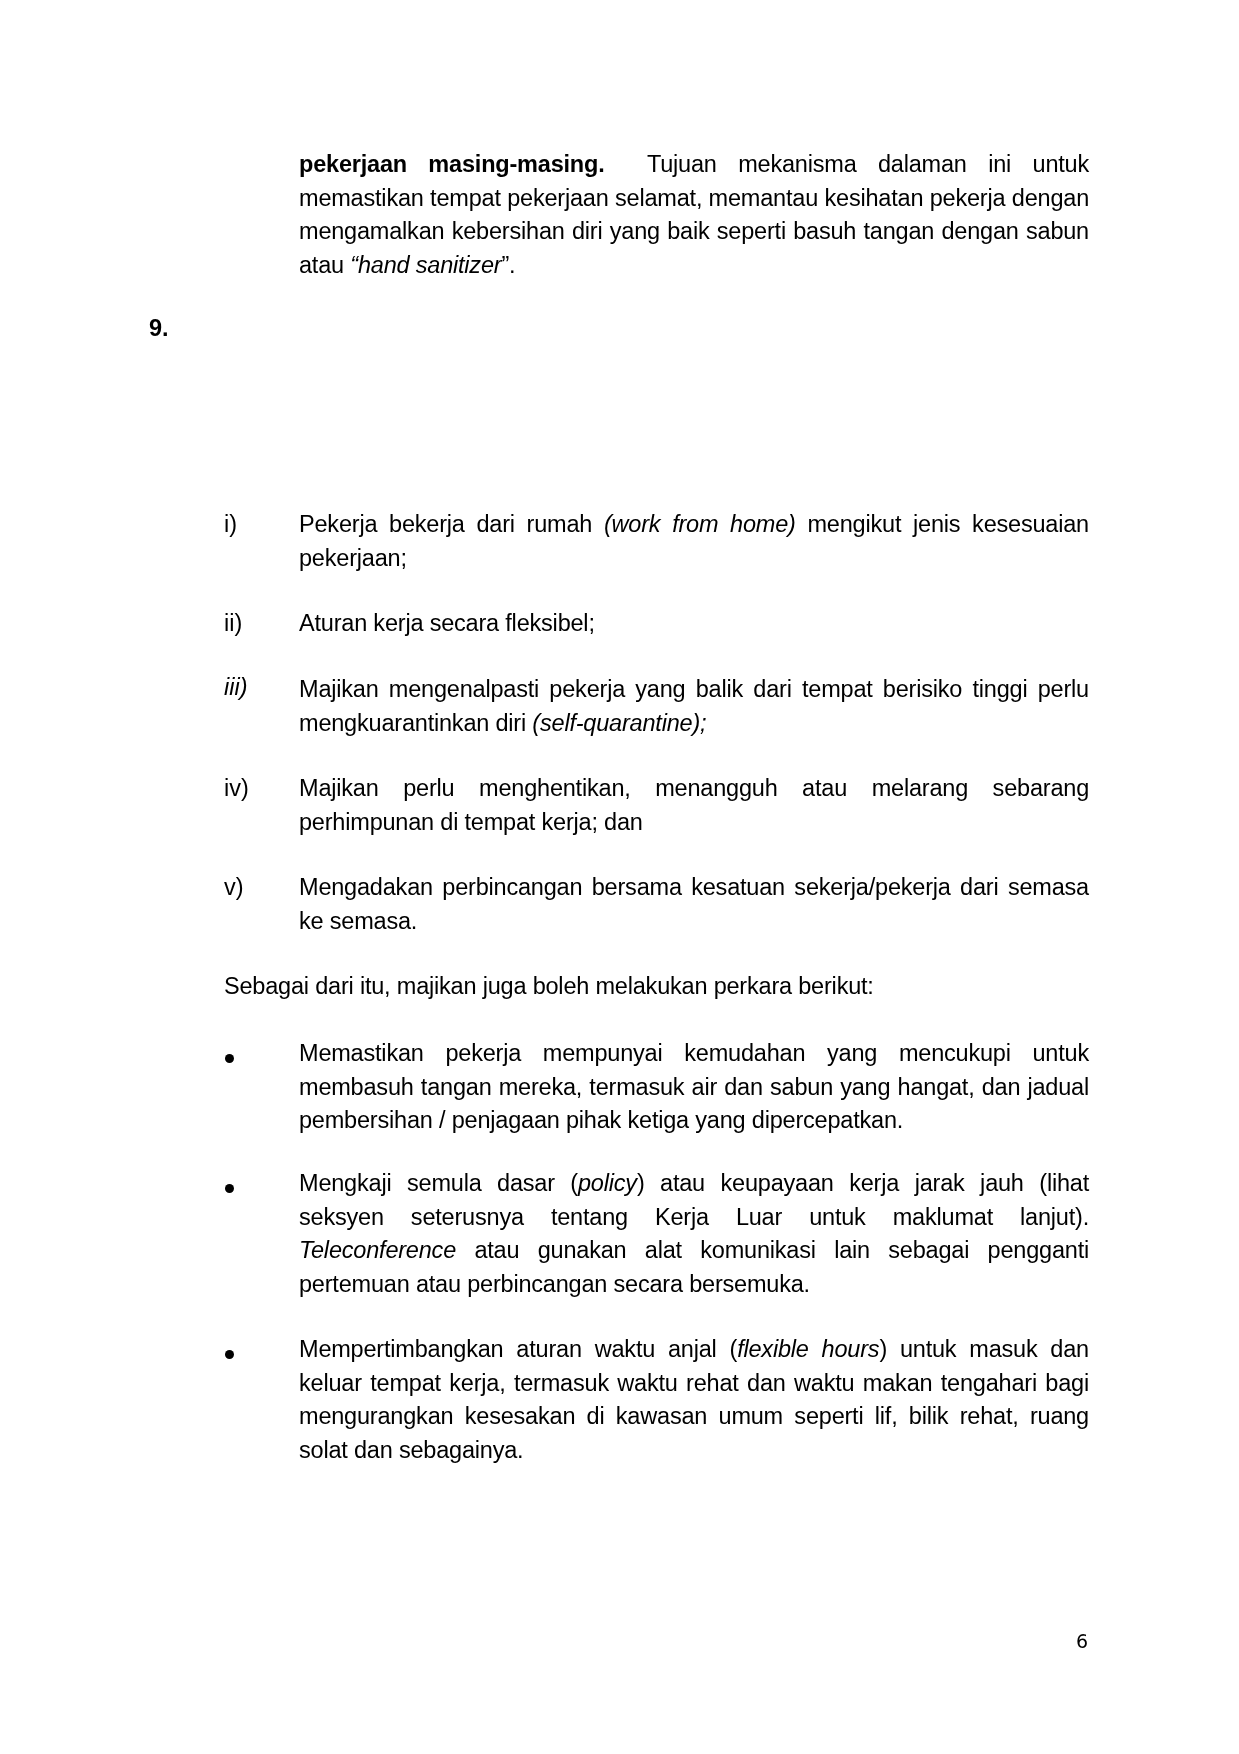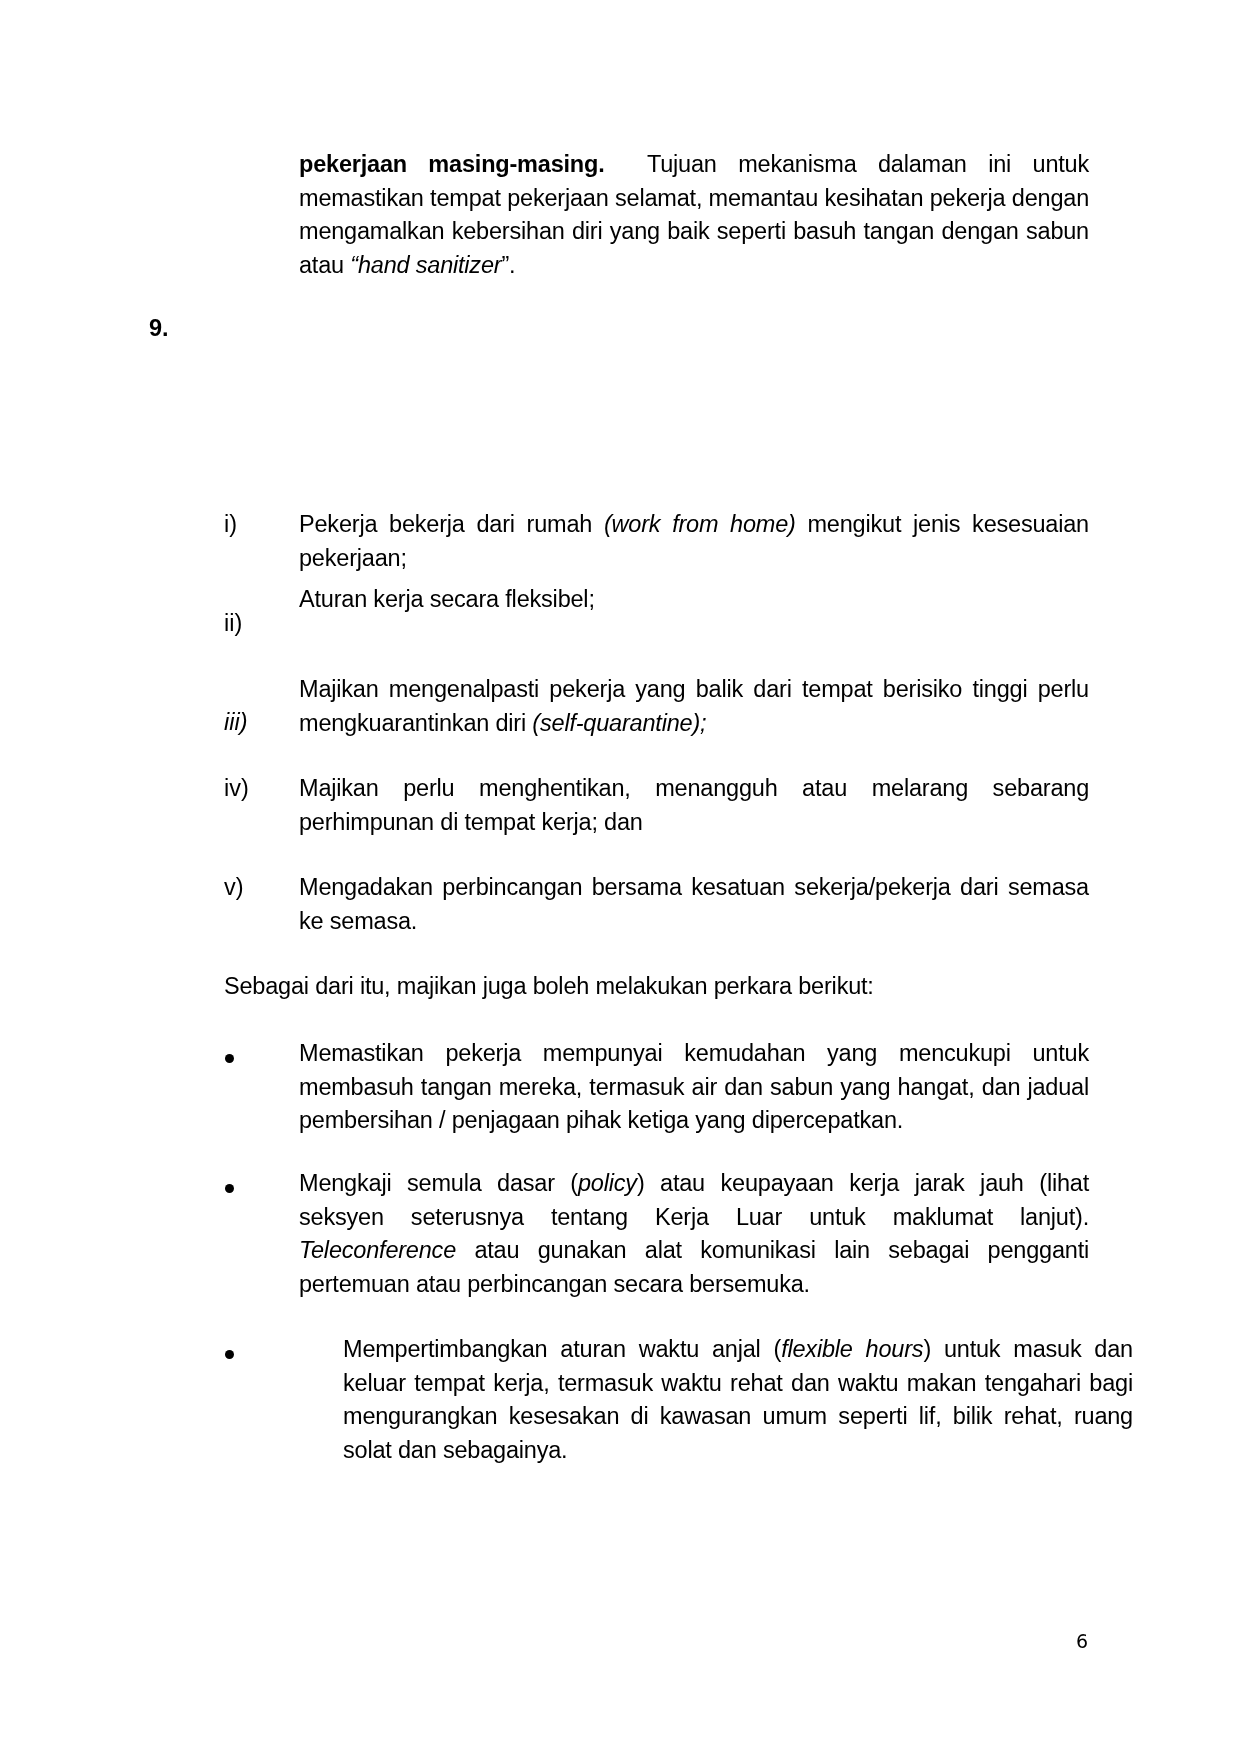--- a/index.html
+++ b/index.html
@@ -29,26 +29,26 @@
 
   <div>
     <div>
       <div class="marker" style="left:224px; top:508px;">i)</div>
       <div class="para last-left" style="left:299px; top:508px; width:790px;">
         <span style="white-space:pre-wrap;">Pekerja bekerja dari rumah </span><i>(work from home)</i><span style="white-space:pre-wrap;"> mengikut jenis kesesuaian pekerjaan;</span>
       </div>
     </div>
     <div>
       <div class="marker" style="left:224px; top:607px;">ii)</div>
-      <div class="para last-left" style="left:299px; top:583px; width:790px;">
+      <div class="para last-left" style="left:299px; top:607px; width:790px;">
         <span>Aturan kerja secara fleksibel;</span>
       </div>
     </div>
     <div>
-      <div class="marker" style="left:224px; top:706px;"><i>iii)</i></div>
+      <div class="marker" style="left:224px; top:671px;"><i>iii)</i></div>
       <div class="para last-left" style="left:299px; top:673px; width:790px;">
         <span style="white-space:pre-wrap;">Majikan mengenalpasti pekerja yang balik dari tempat berisiko tinggi perlu mengkuarantinkan diri </span><i>(self-quarantine);</i>
       </div>
     </div>
     <div>
       <div class="marker" style="left:224px; top:772px;">iv)</div>
       <div class="para last-left" style="left:299px; top:772px; width:790px;">
         <span>Majikan perlu menghentikan, menangguh atau melarang sebarang perhimpunan di tempat kerja; dan</span>
       </div>
     </div>
@@ -70,21 +70,21 @@
       </div>
     </div>
     <div>
       <div class="bullet-dot" style="left:225px; top:1184px;"></div>
       <div class="para last-left" style="left:299px; top:1167px; width:790px;">
         <span style="white-space:pre-wrap;">Mengkaji semula dasar (</span><i>policy</i><span style="white-space:pre-wrap;">) atau keupayaan kerja jarak jauh (lihat seksyen seterusnya tentang Kerja Luar untuk maklumat lanjut). </span><i>Teleconference</i><span style="white-space:pre-wrap;"> atau gunakan alat komunikasi lain sebagai pengganti pertemuan atau perbincangan secara bersemuka.</span>
       </div>
     </div>
     <div>
       <div class="bullet-dot" style="left:225px; top:1350px;"></div>
-      <div class="para last-left" style="left:299px; top:1333px; width:790px;margin-left:44px;">
+      <div class="para last-left" style="left:299px; top:1333px; width:790px;">
         <span style="white-space:pre-wrap;">Mempertimbangkan aturan waktu anjal (</span><i>flexible hours</i><span style="white-space:pre-wrap;">) untuk masuk dan keluar tempat kerja, termasuk waktu rehat dan waktu makan tengahari bagi mengurangkan kesesakan di kawasan umum seperti lif, bilik rehat, ruang solat dan sebagainya.</span>
       </div>
     </div>
   </div>
 
   <div class="pnum" style="left:1076px; top:1630px;">6</div>
 
 </div>
 
 </body></html>

